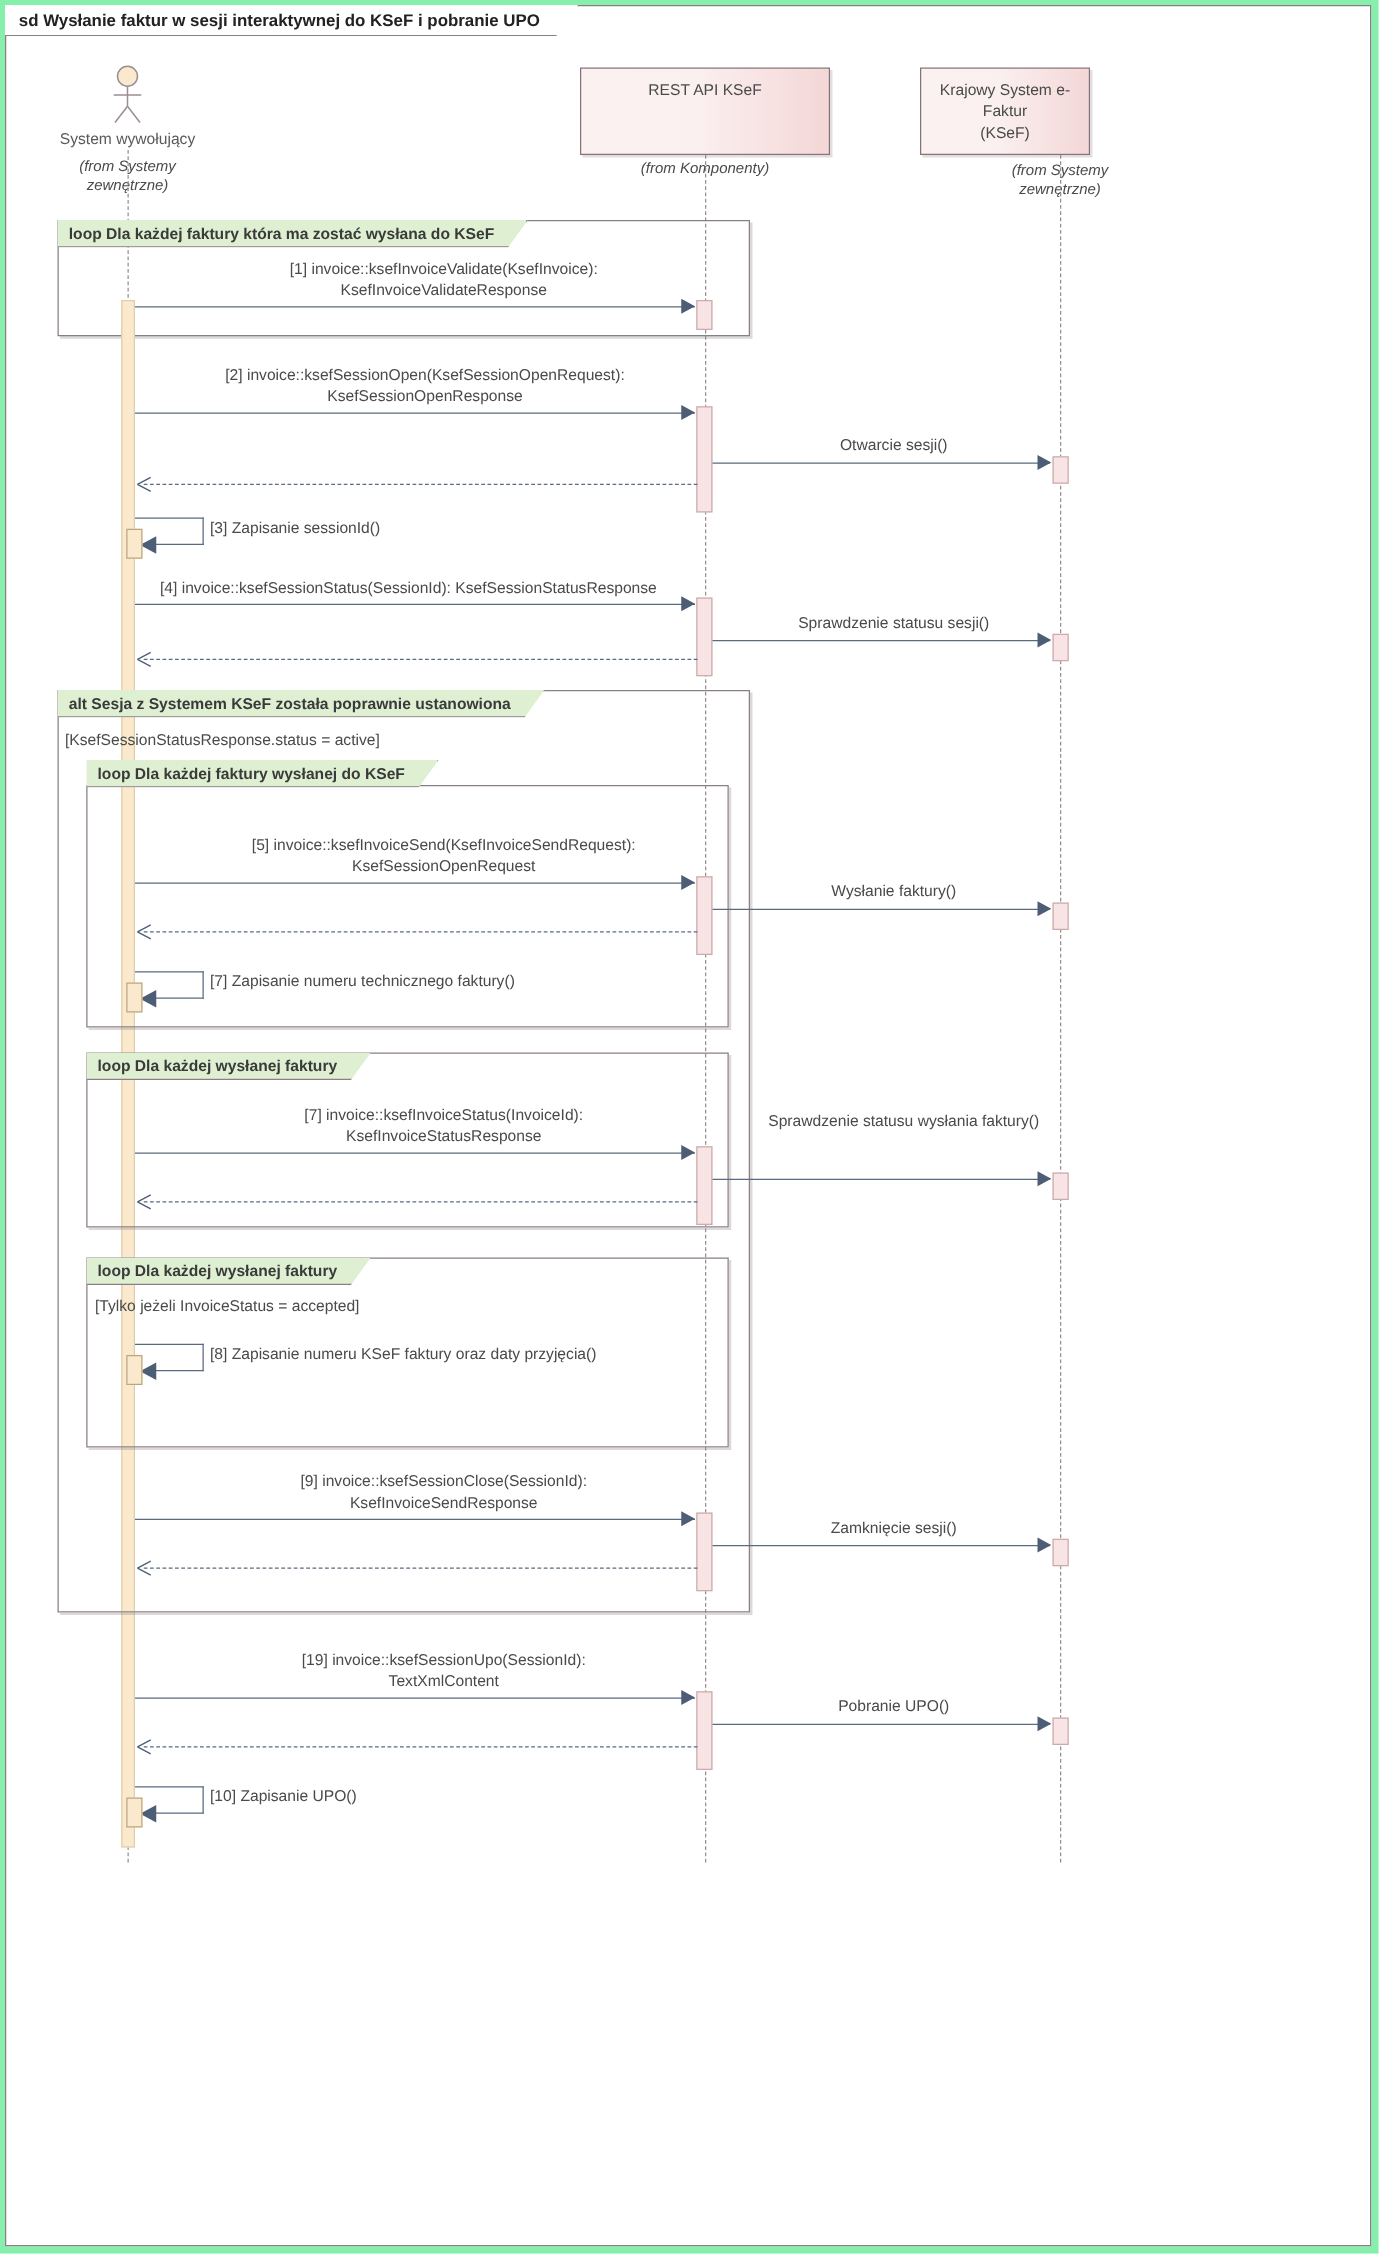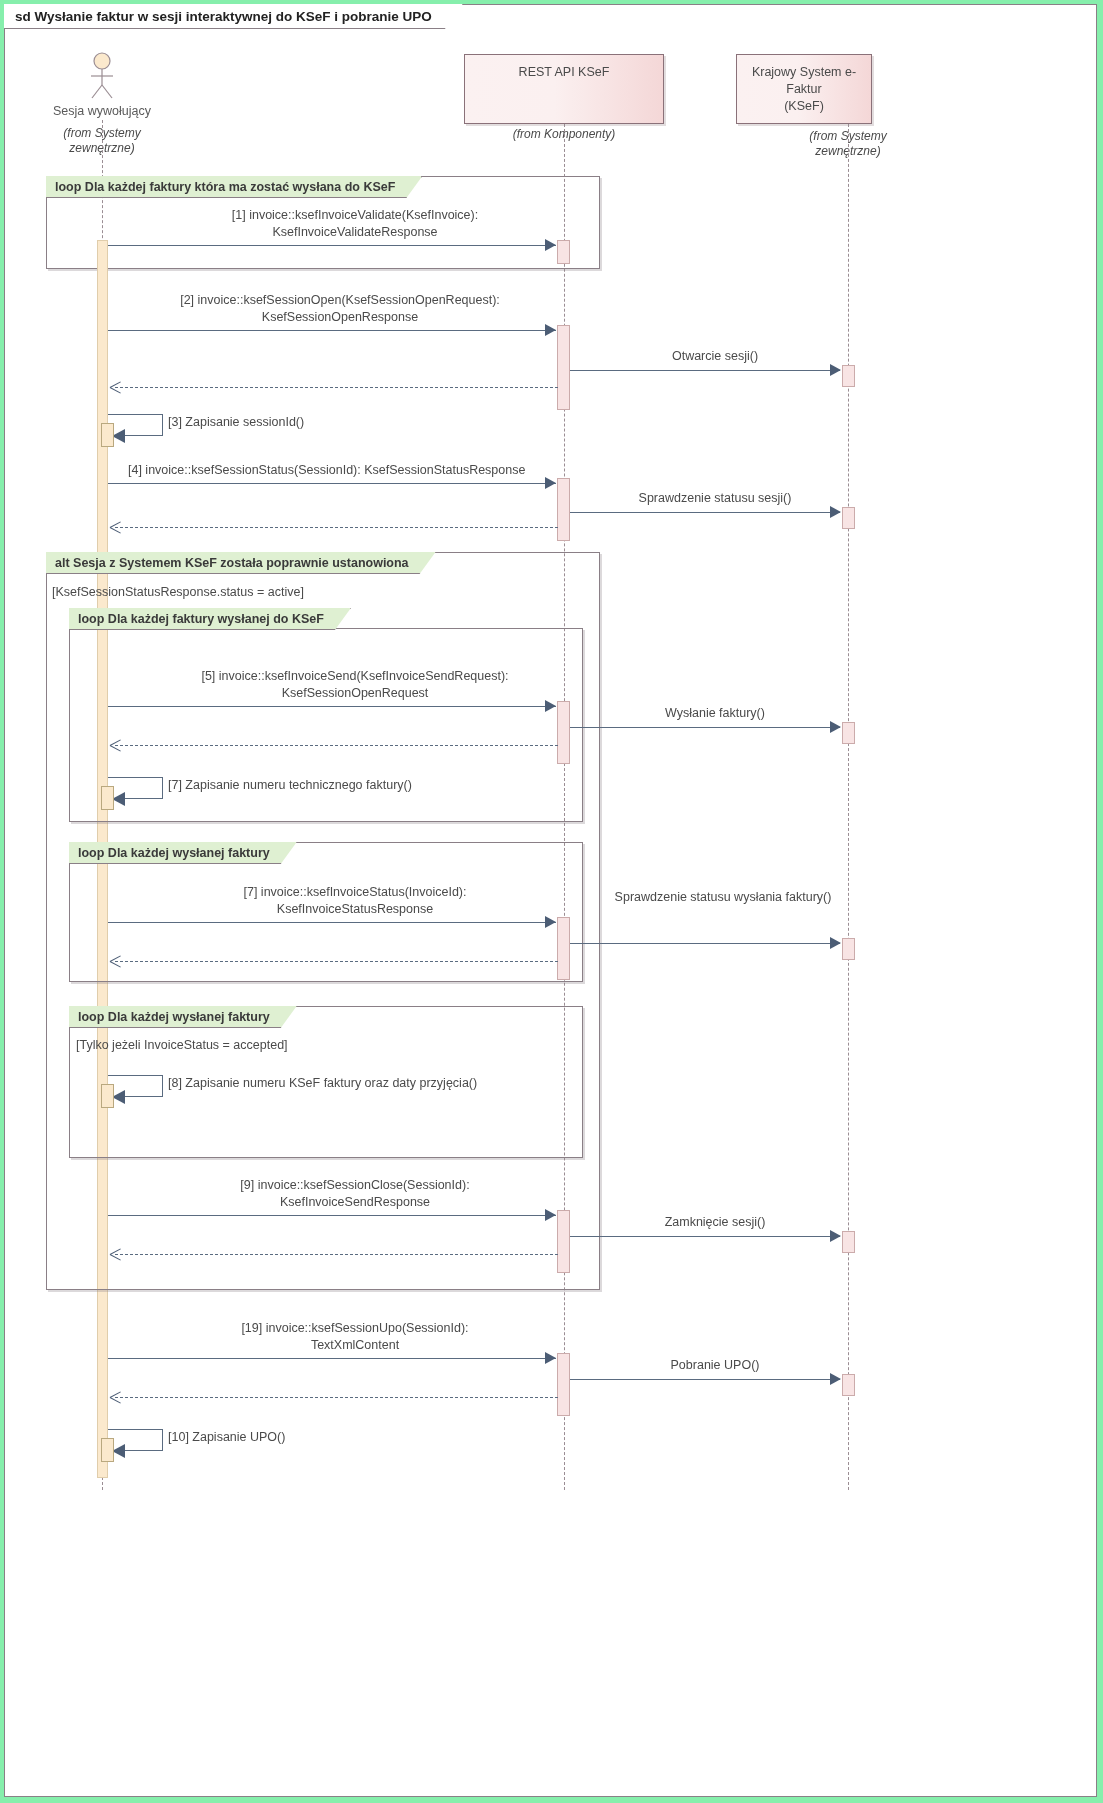--- a/index.html
+++ b/index.html
@@ -216,21 +216,21 @@
   <div class="sd-frame"></div>
   <div class="sd-tab">sd Wysłanie faktur w sesji interaktywnej do KSeF i pobranie UPO</div>
 
   <svg class="stick-figure" style="left:84px; top:52px;" width="36" height="48" viewBox="0 0 36 48">
     <circle cx="18" cy="9" r="8" fill="#fbe9cd" stroke="#9a8d93" stroke-width="1.2"></circle>
     <line x1="18" y1="17" x2="18" y2="33" stroke="#9a8d93" stroke-width="1.2"></line>
     <line x1="7" y1="24" x2="29" y2="24" stroke="#9a8d93" stroke-width="1.2"></line>
     <line x1="18" y1="33" x2="8" y2="46" stroke="#9a8d93" stroke-width="1.2"></line>
     <line x1="18" y1="33" x2="28" y2="46" stroke="#9a8d93" stroke-width="1.2"></line>
   </svg>
-  <div class="actor-label" style="left:2px; top:104px; width:200px;">Sesja wywołujący</div>
+  <div class="actor-label" style="left:2px; top:104px; width:200px;">System wywołujący</div>
   <div class="actor-from" style="left:2px; top:126px; width:200px;">(from Systemy</div>
   <div class="actor-from" style="left:2px; top:141px; width:200px;">zewnętrzne)</div>
   <div class="lifeline-dash" style="left:102px; top:120px; height:1370px;"></div>
 
   <div class="component-box" style="left:464px; top:54px; width:200px; height:70px;">
     <span>REST API KSeF</span>
   </div>
   <div class="actor-from" style="left:464px; top:127px; width:200px;">(from Komponenty)</div>
   <div class="lifeline-dash" style="left:564px; top:124px; height:1366px;"></div>
 

